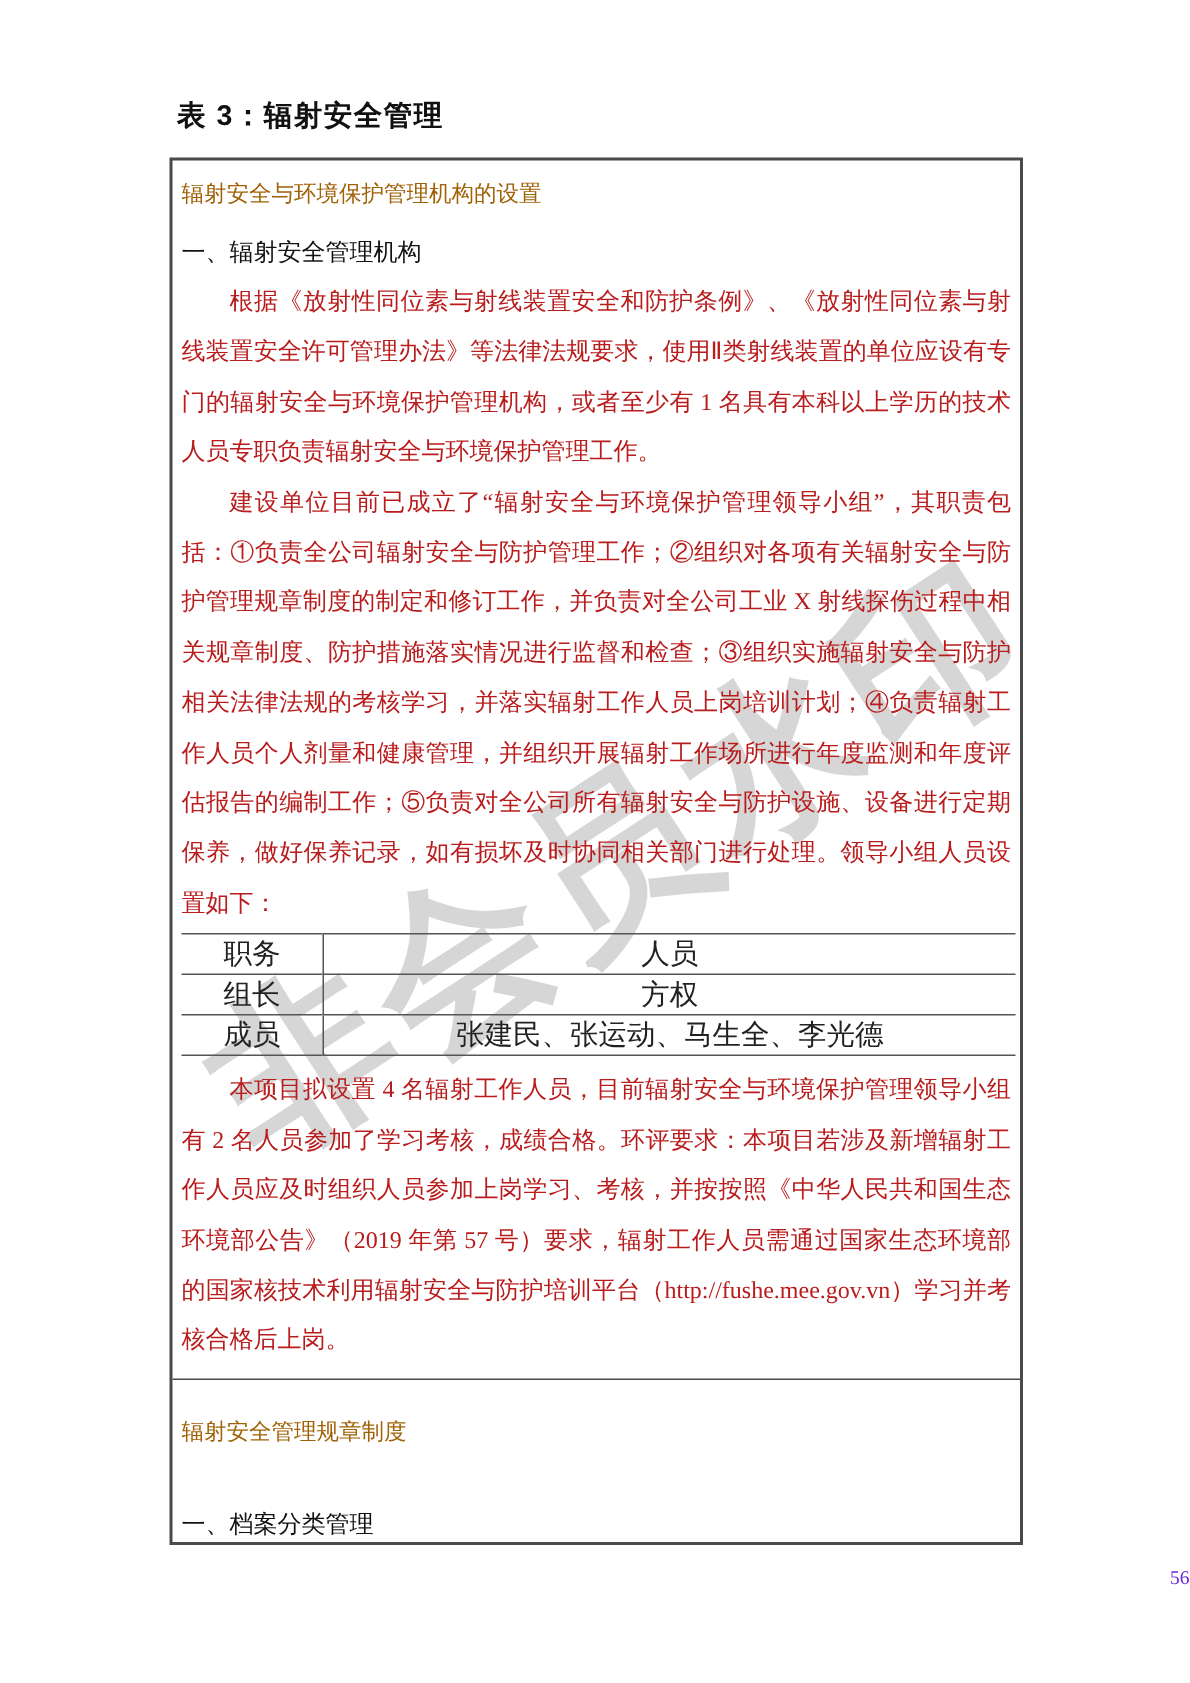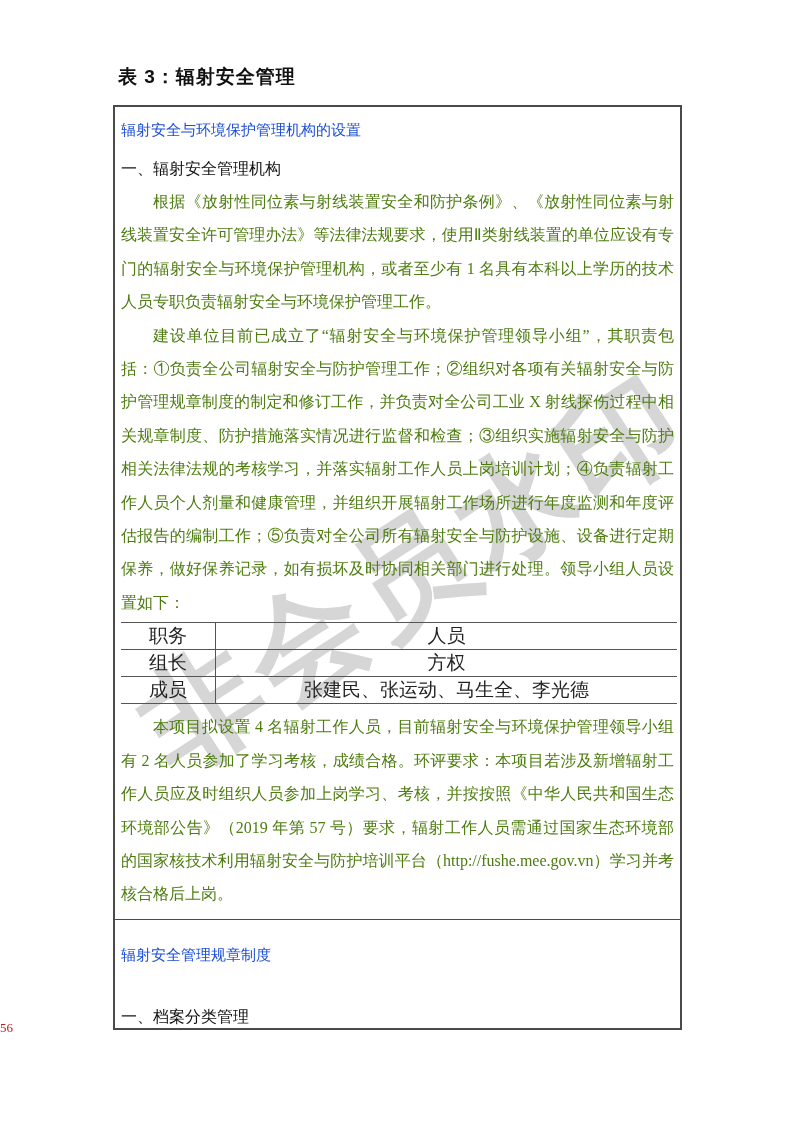--- a/index.html
+++ b/index.html
@@ -22,53 +22,53 @@
   }
   .outer-table{
     position:absolute;left:113px;top:105px;width:569px;height:925px;z-index:2;
     border:2px solid #4a4a4a;box-sizing:border-box;
     display:flex;flex-direction:column;background:transparent;
   }
   .cell{box-sizing:border-box;padding:0 6px;background:transparent;}
   .cell-1{height:830px;padding-top:12px;}
   .cell-2{flex:1;border-top:1.5px solid #4a4a4a;padding-top:24px;}
   .row-label{
-    font-family:"Liberation Sans", sans-serif;font-size:15px;color:#1d4ed8;
+    font-family:"Liberation Sans", sans-serif;font-size:15px;color:#a16207;
     line-height:22px;font-weight:normal;
   }
   .sec-heading{
     font-family:"Liberation Sans", sans-serif;font-weight:normal;
     font-size:16px;color:#111;line-height:22px;margin:0;
   }
   .h-sec1{margin-top:17px;}
   .h-sec2{margin-top:14px;}
   .h-sec3{margin-top:40px;}
   .para{
     margin:0;font-size:16px;line-height:33.4px;text-align:justify;
-    text-indent:2em;color:#4d7c0f;
+    text-indent:2em;color:#b91c1c;
   }
   .p-first{margin-top:5px;}
   .p-sec2{margin-top:6px;}
   .tbl-caption{
     margin-top:6px;text-align:center;
     font-family:"Liberation Sans", sans-serif;font-weight:bold;
     font-size:14.5px;color:#111;line-height:20px;
   }
   .inner-table{
     width:556px;margin:3px auto 0 auto;border-collapse:collapse;
     border-top:1.5px solid #555;border-bottom:1.5px solid #555;
     font-size:19px;color:#222;background:transparent;
   }
   .inner-table tr{height:27px;}
   .inner-table td{text-align:center;vertical-align:middle;padding:0 4px;background:transparent;}
   .inner-table tr + tr td{border-top:1.2px solid #555;}
   .inner-table td.col-role{width:86px;border-right:1.2px solid #555;}
   .page-number{
-    position:absolute;left:0;right:0;top:1020px;z-index:2;text-align:left;
-    font-size:13px;color:#b91c1c;
+    position:absolute;left:0;right:0;top:1044px;z-index:2;text-align:right;
+    font-size:13px;color:#6d28d9;
   }
 </style>
 </head>
 <body>
 
 <div class="watermark">非会员水印</div>
 
 <div class="doc-title">表 3：辐射安全管理</div>
 
 <div class="outer-table">

